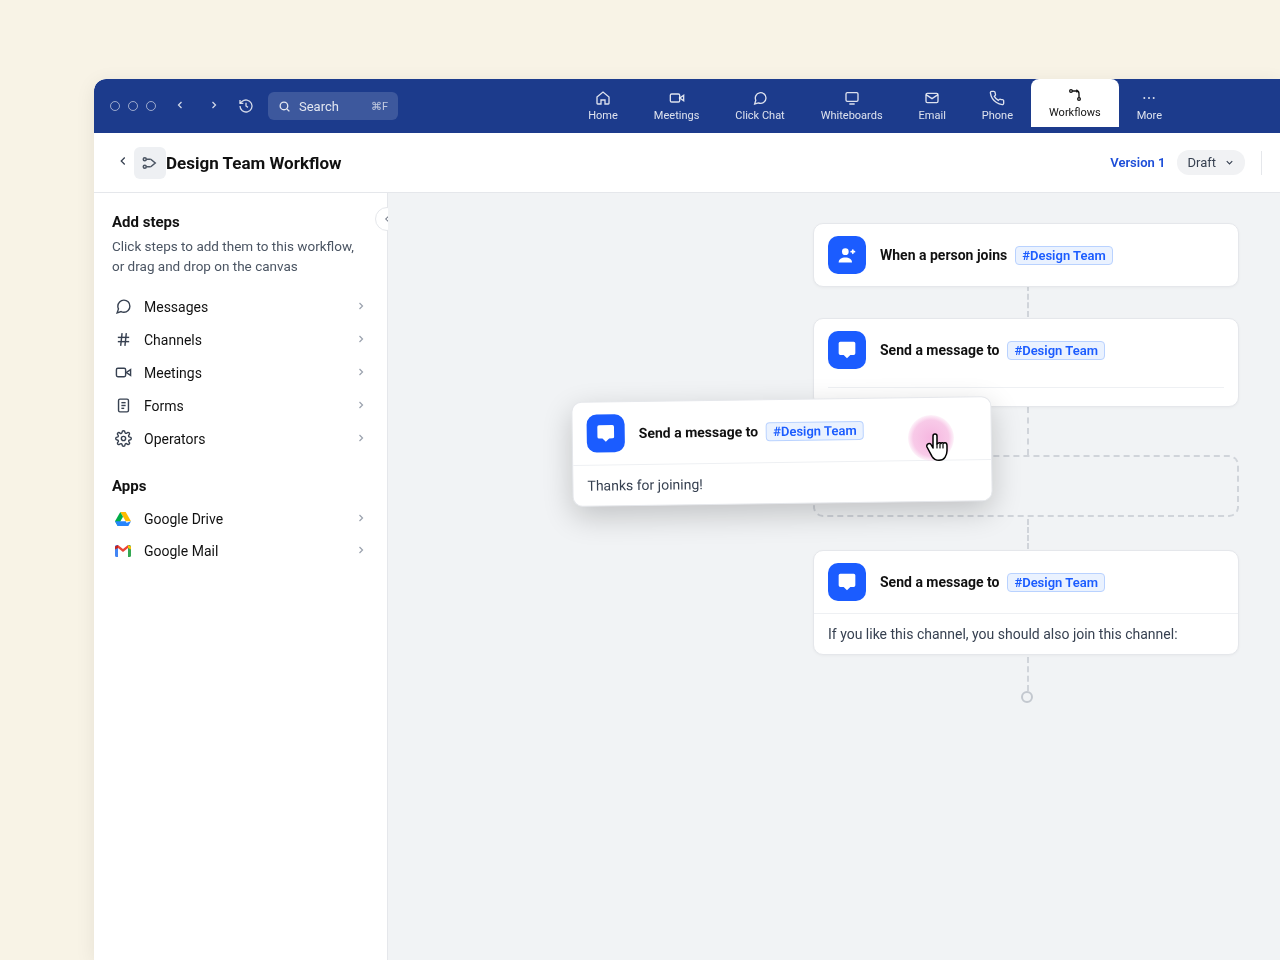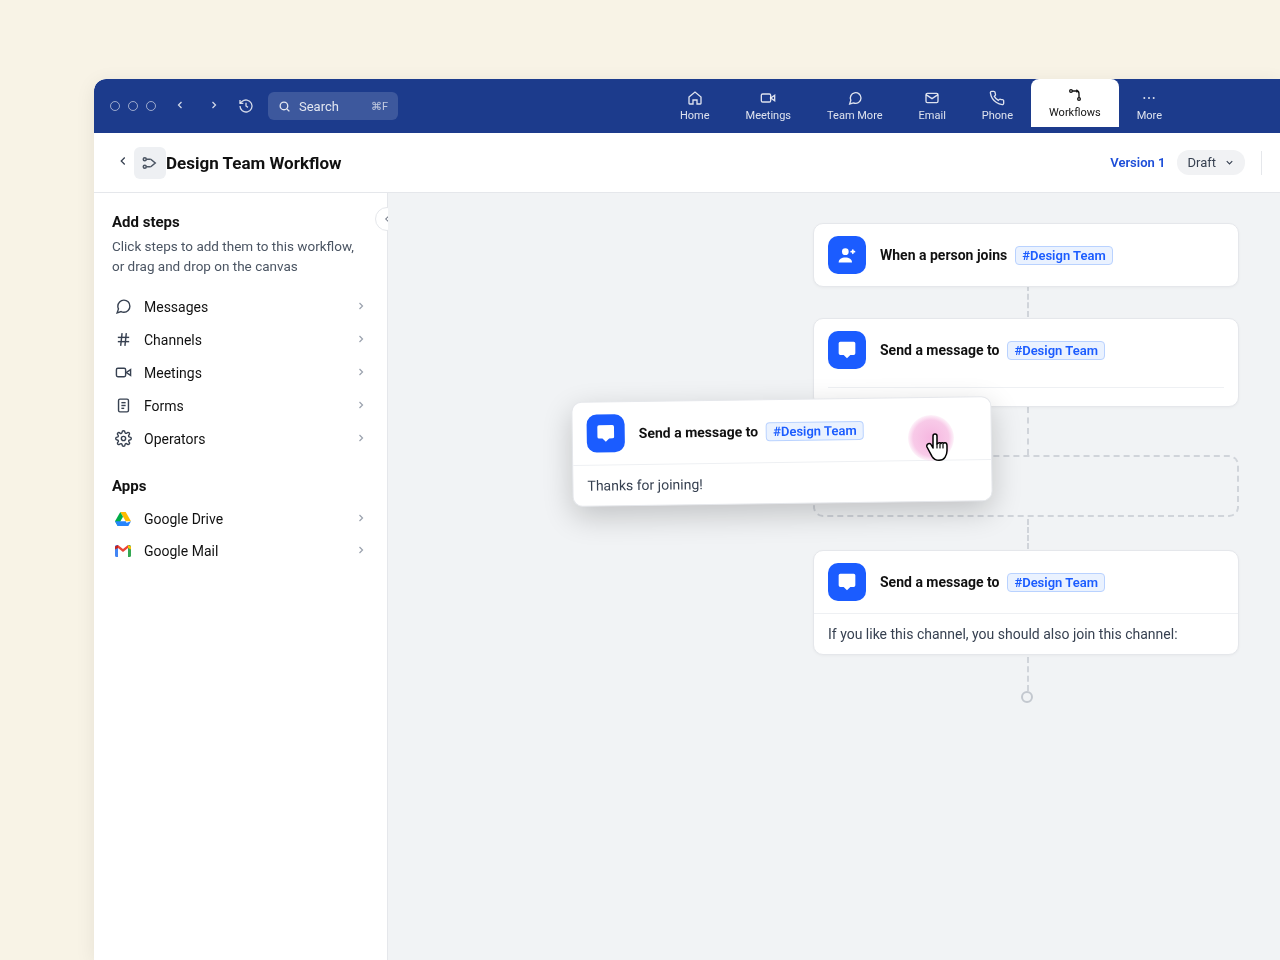--- a/index.html
+++ b/index.html
@@ -333,21 +333,30 @@
             </svg>
           </span>
         <span>Meetings</span>
       </div>
       <div class="nav-item">
         <span class="nicon">
             <svg viewBox="0 0 24 24" fill="none" stroke="currentColor" stroke-width="2">
               <path d="M8 10h.01M12 10h.01M16 10h.01M21 12a8 8 0 0 1-11.3 7.3L4 21l1.7-5.7A8 8 0 1 1 21 12z"></path>
             </svg>
           </span>
-        <span>Team More</span>
+        <span>Click Chat</span>
+      </div>
+      <div class="nav-item">
+        <span class="nicon">
+            <svg viewBox="0 0 24 24" fill="none" stroke="currentColor" stroke-width="2">
+              <rect x="3" y="4" width="18" height="13" rx="2"></rect>
+              <line x1="8" y1="21" x2="16" y2="21"></line>
+            </svg>
+          </span>
+        <span>Whiteboards</span>
       </div>
       <div class="nav-item">
         <span class="nicon">
             <svg viewBox="0 0 24 24" fill="none" stroke="currentColor" stroke-width="2">
               <rect x="3" y="5" width="18" height="14" rx="2"></rect>
               <polyline points="3 7 12 13 21 7"></polyline>
             </svg>
           </span>
         <span>Email</span>
       </div>

